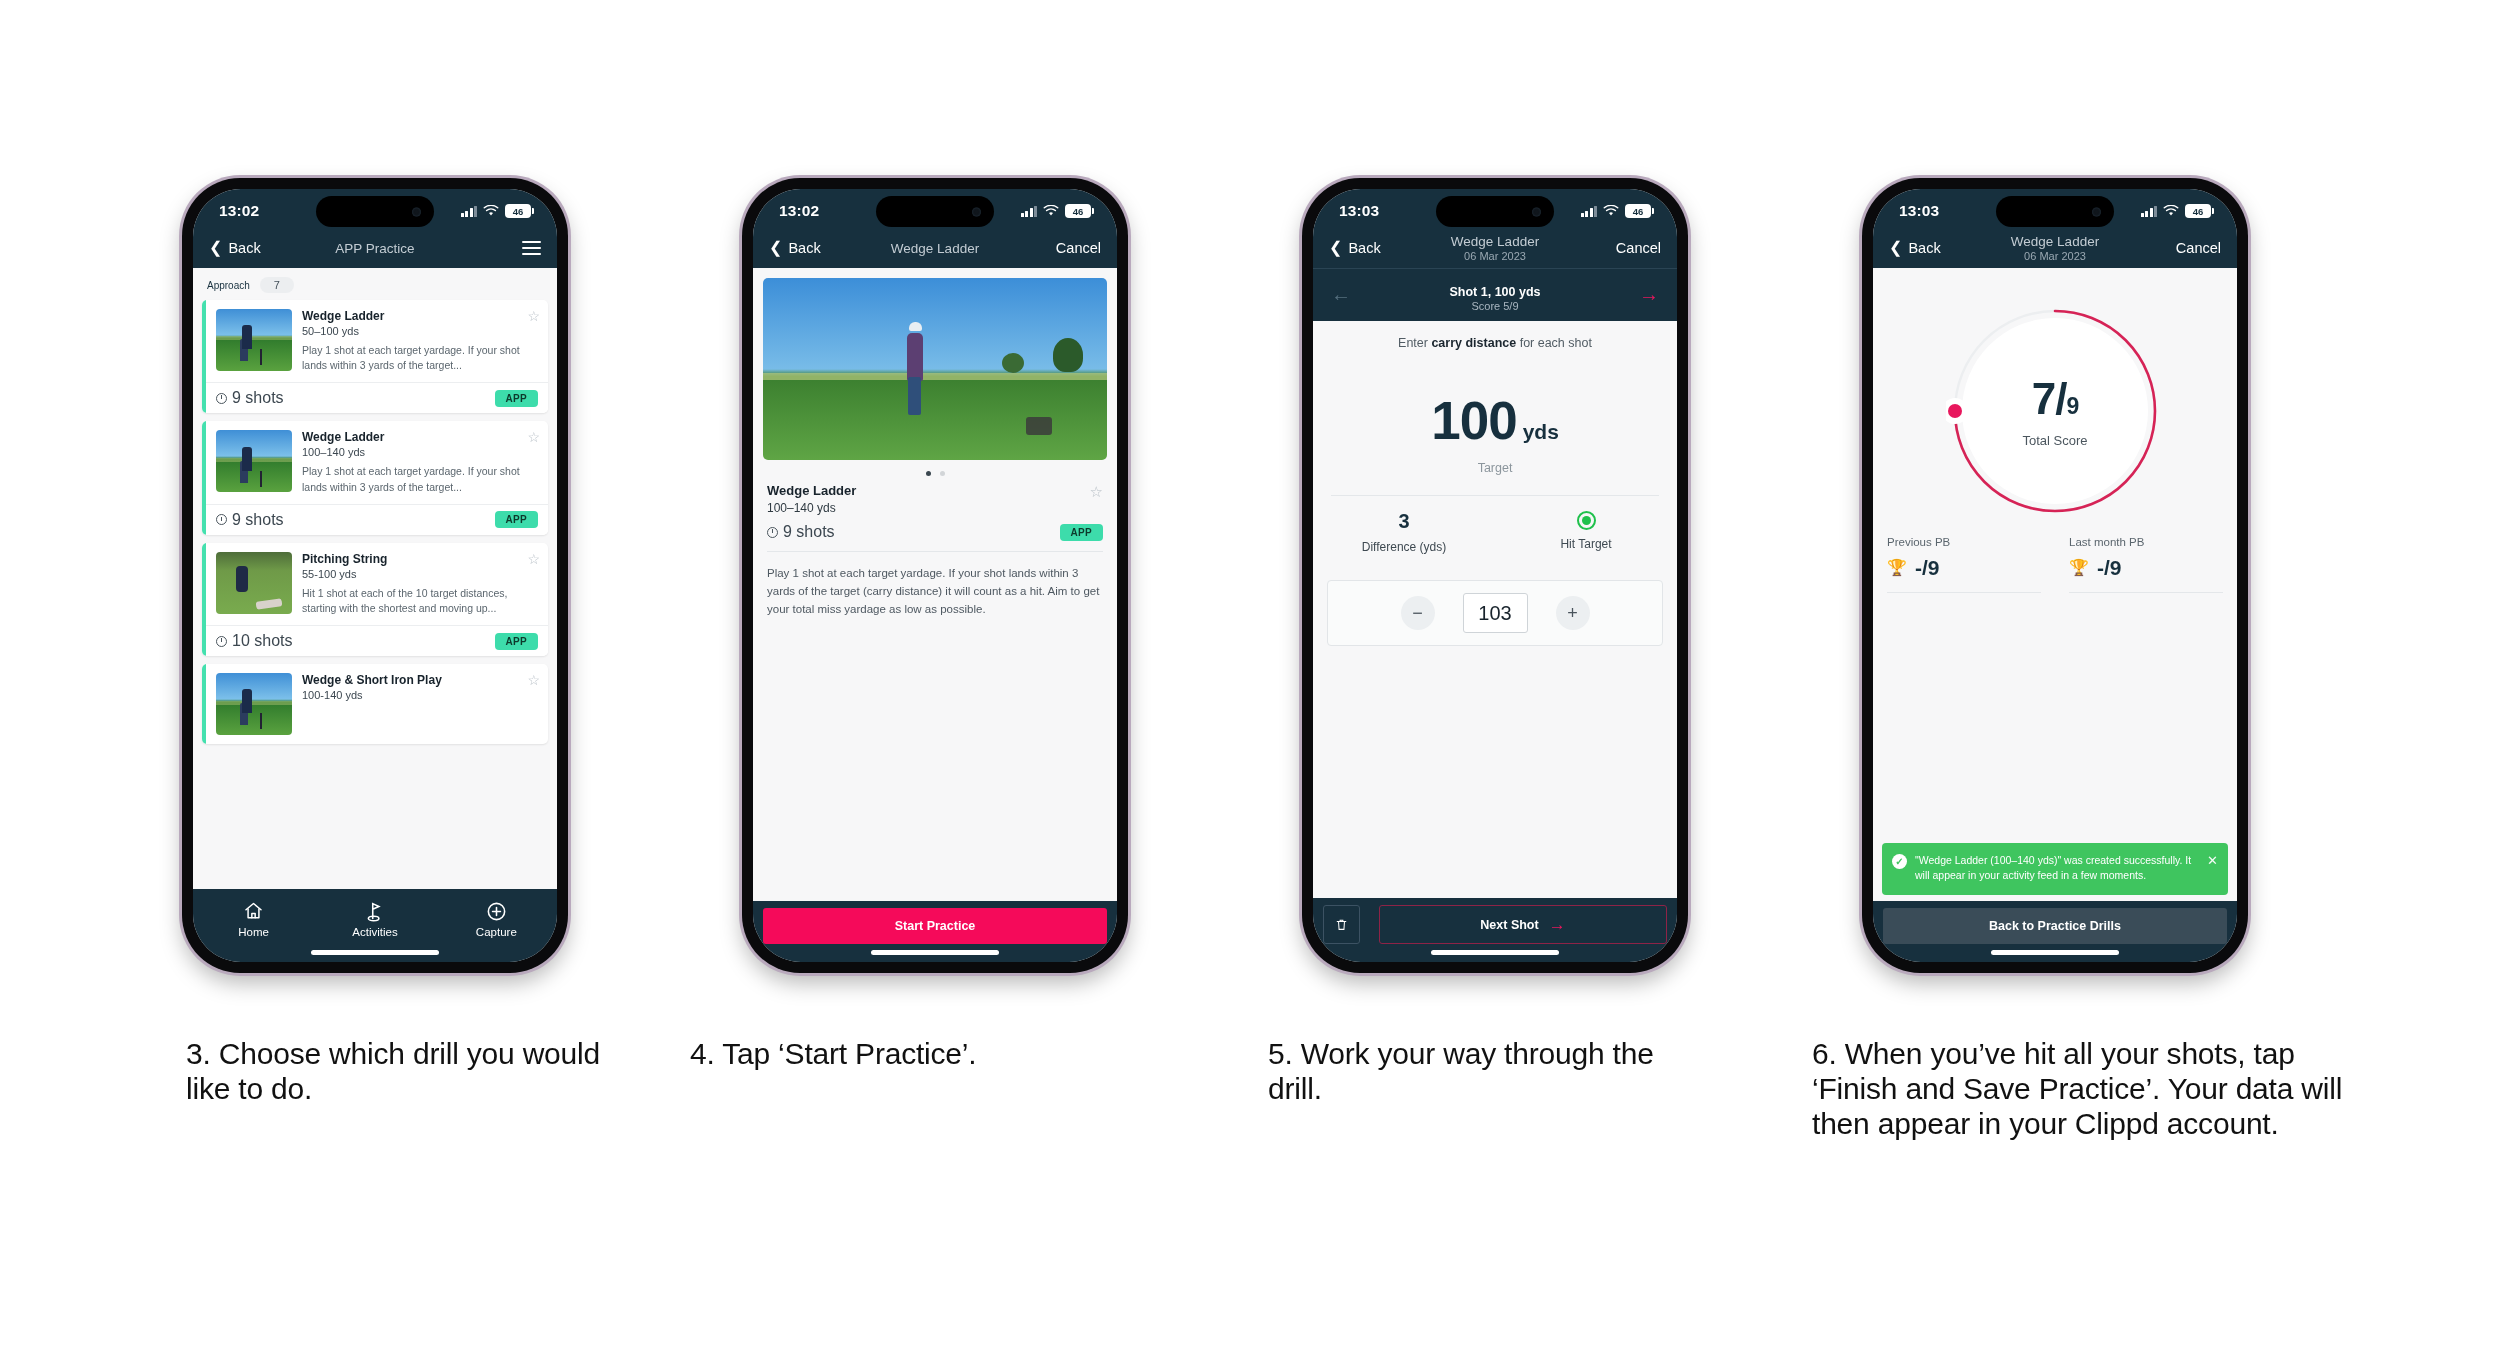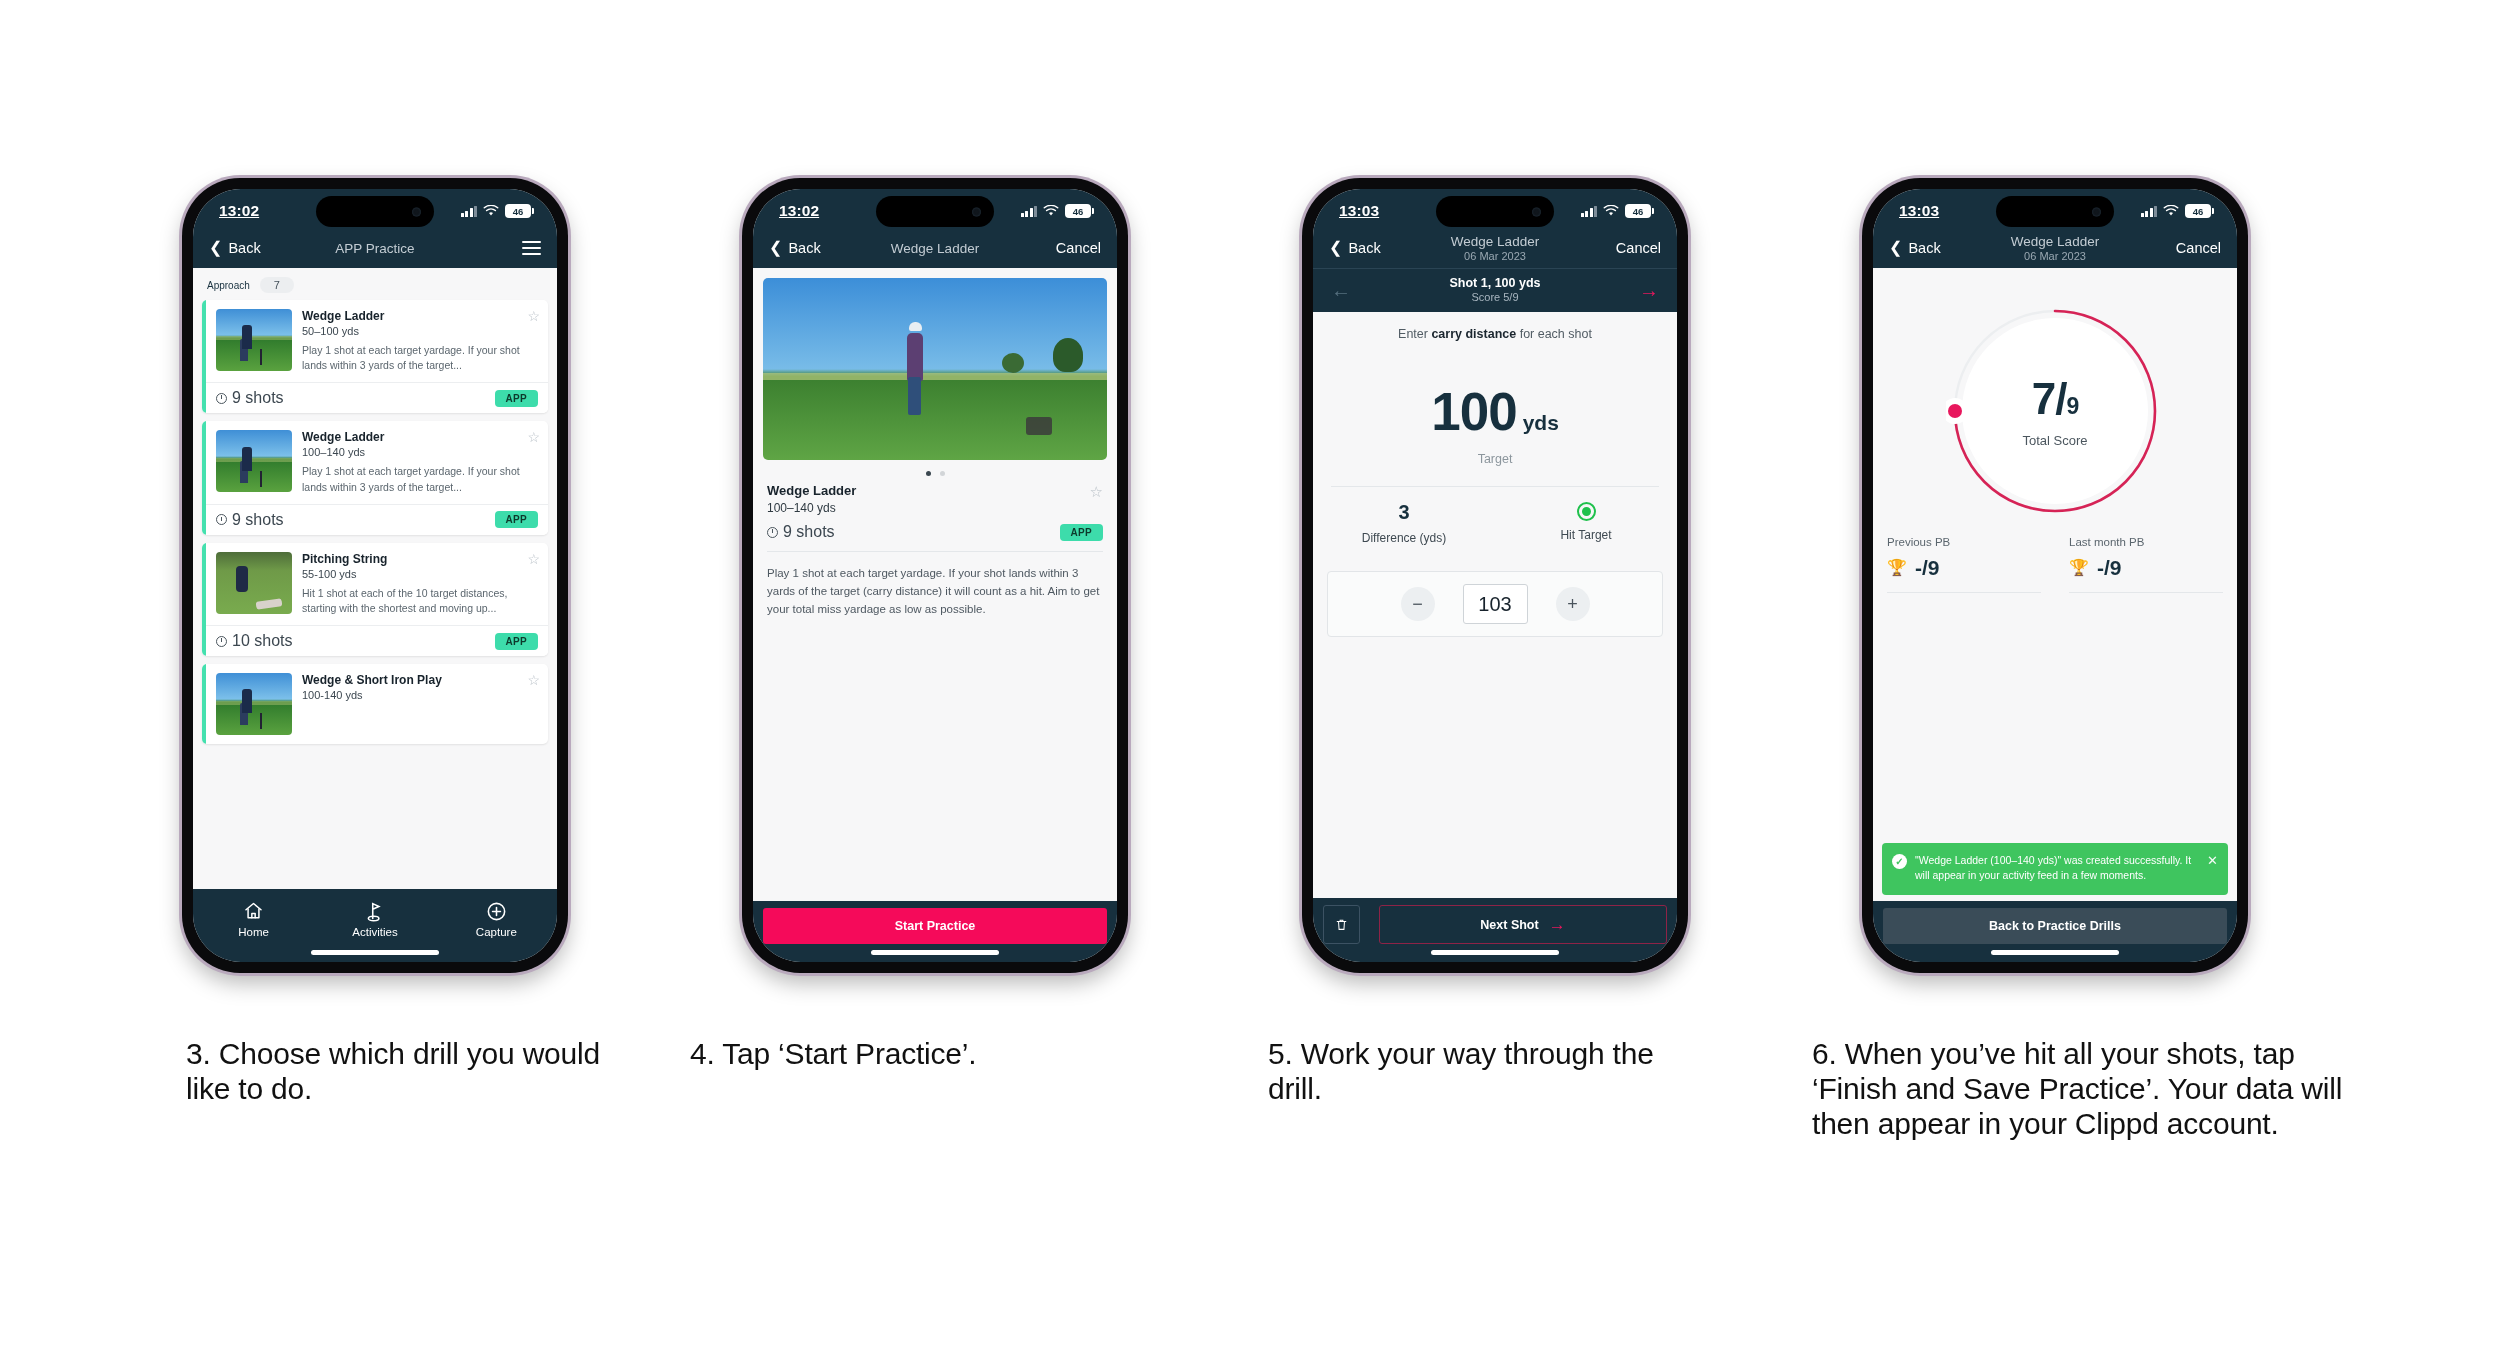--- a/index.html
+++ b/index.html
@@ -27,21 +27,21 @@
     overflow: hidden;
     background: #f7f7f8;
     display: flex; flex-direction: column;
   }
 
   
   .statusbar {
     position: relative; flex: 0 0 auto;
     height: 44px; background: #17303e;
     display: flex; align-items: center; justify-content: space-between;
-    padding: 0 26px 0 26px; color: #fff; text-decoration: underline;
+    padding: 0 26px 0 26px; color: #fff;
   }
   .st-time { font-size: 15.5px; font-weight: 700; letter-spacing: .1px; }
   .st-right { display: flex; align-items: center; gap: 6px; }
   .notch {
     position: absolute; left: 50%; top: 7px; transform: translateX(-50%);
     width: 118px; height: 31px; background: #000; border-radius: 18px;
   }
   .notch::after {
     content:""; position: absolute; right: 13px; top: 50%;
     transform: translateY(-50%); width: 9px; height: 9px;
@@ -76,21 +76,21 @@
   .hamburger span { height: 2.2px; background: #fff; border-radius: 2px; }
 
   
   .shotbar {
     flex: 0 0 auto; background: #17303e; color: #fff;
     border-top: 1px solid #2a4454;
     display: flex; align-items: center; justify-content: space-between;
     padding: 7px 18px 9px 18px;
   }
   .shotbar .mid { text-align: center; flex: 1; }
-  .shot-title { font-size: 12.5px; font-weight: 700; }
+  .shot-title { font-size: 12.5px; font-weight: 700; margin-top: 9px; }
   .shot-score { font-size: 11px; color: #a9b6c0; margin-top: 1px; }
   .arr { font-size: 20px; line-height: 1; }
   .arr.dim { color: #56707f; }
   .arr.pink { color: #e8175d; }
 
   
   .body { flex: 1 1 auto; background: #f7f7f8; overflow: hidden; position: relative; }
 
   
   .cat-row { display: flex; align-items: center; gap: 10px; padding: 9px 14px 7px; }

